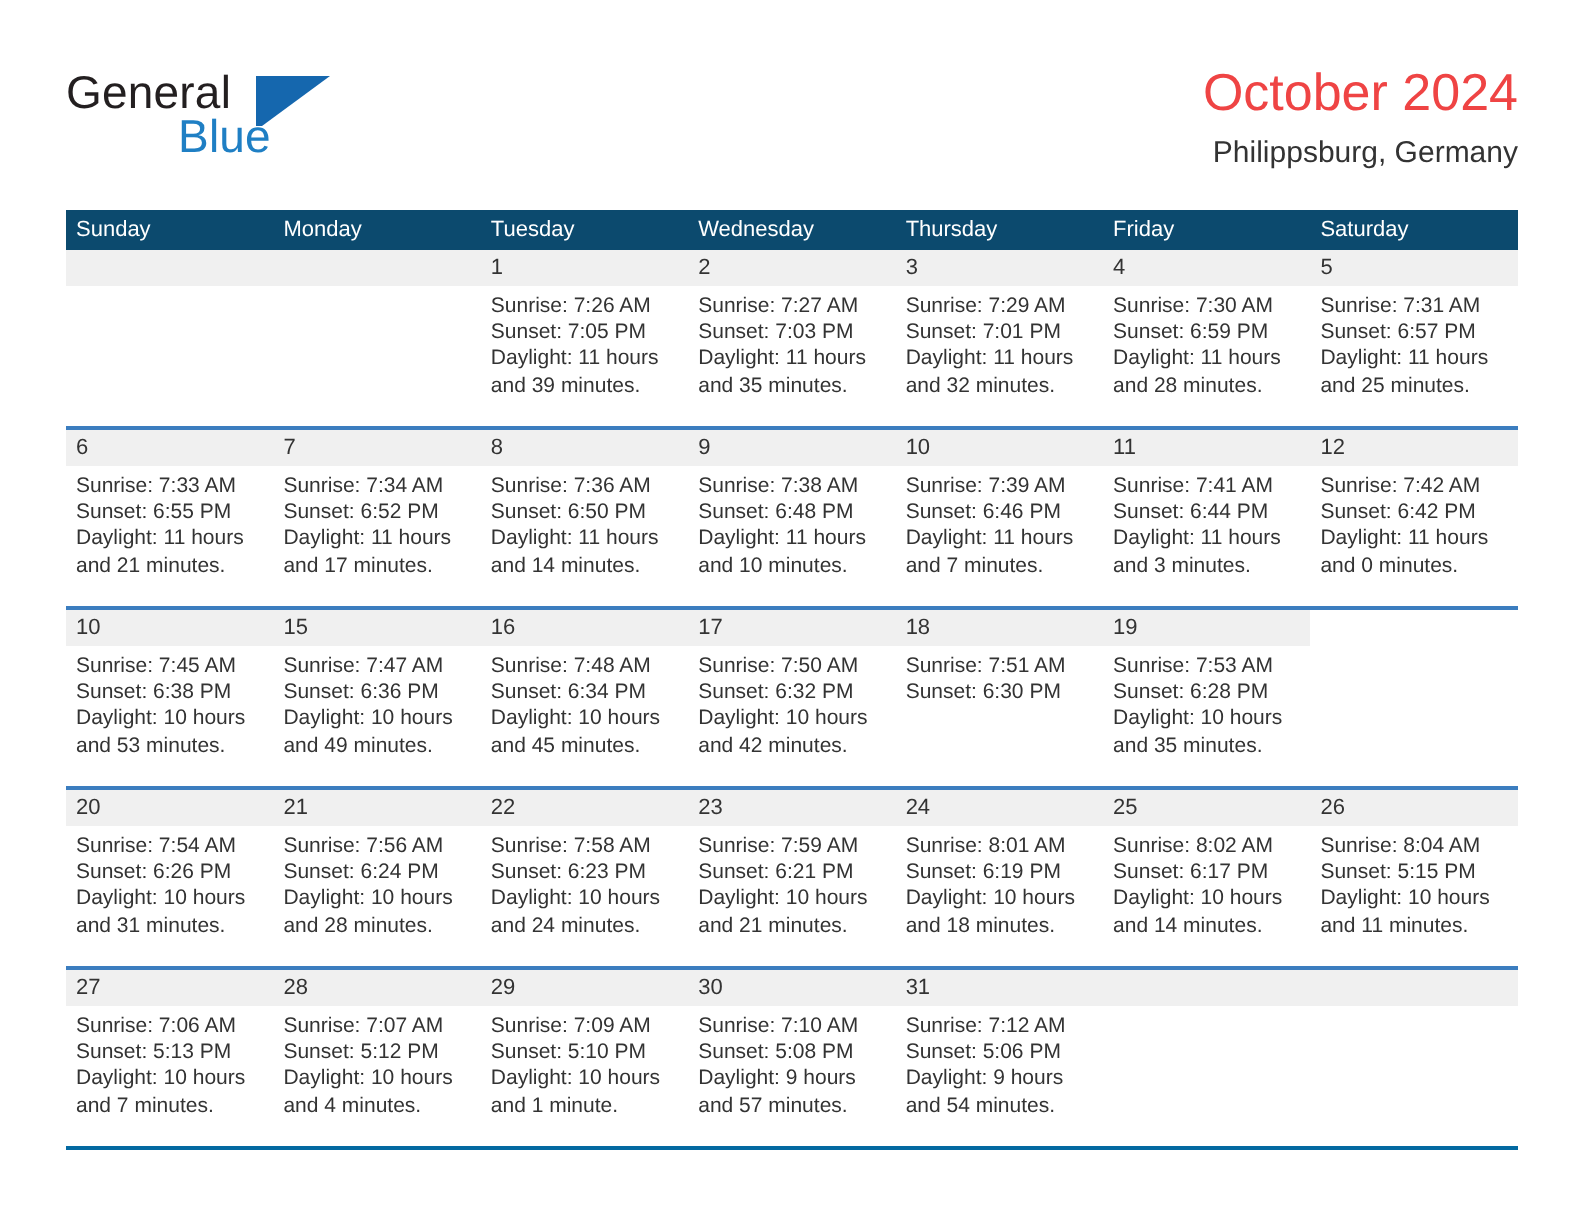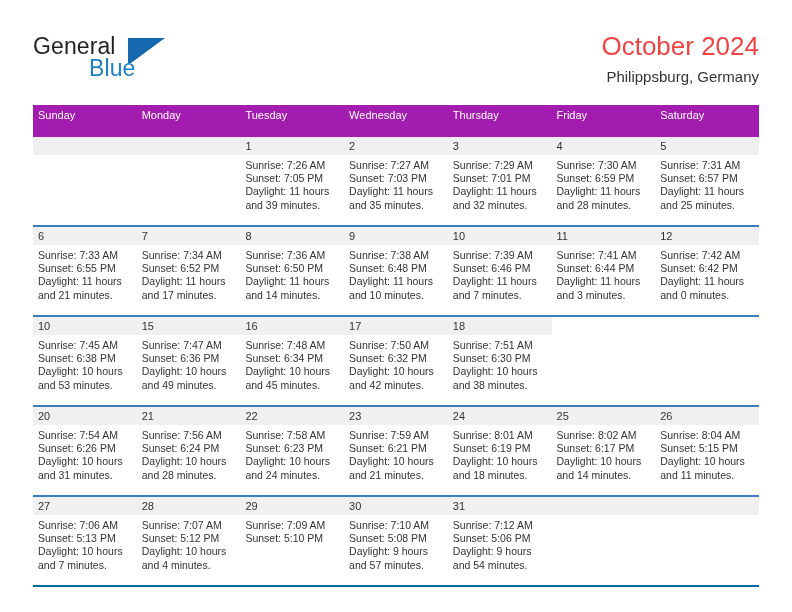--- a/index.html
+++ b/index.html
@@ -99,22 +99,22 @@
   
   .calendar {
     position: absolute;
     left: 33px;
     top: 105px;
     width: 726px;
   }
   .dow-row {
     display: flex;
     width: 726px;
-    height: 32px;
-    background: #a21caf;
+    height: 20px;
+    background: #0c4a6e;
   }
   .dow-cell {
     width: 103.71px;
     box-sizing: border-box;
     padding-left: 5px;
     color: #ffffff;
     font-size: 11px;
     line-height: 20px;
     white-space: nowrap;
     overflow: hidden;
@@ -332,21 +332,28 @@
               <div class="sun-line">Sunrise: 7:50 AM</div>
               <div class="sun-line">Sunset: 6:32 PM</div>
               <div>Daylight: 10 hours and 42 minutes.</div>
             </div>
           </div>
           <div class="day-cell">
             <div class="day-head">18</div>
             <div class="day-body">
               <div class="sun-line">Sunrise: 7:51 AM</div>
               <div class="sun-line">Sunset: 6:30 PM</div>
-              <div>Daylight: 10 hours and 38 minutes.</div>
+            </div>
+          </div>
+          <div class="day-cell">
+            <div class="day-head">19</div>
+            <div class="day-body">
+              <div class="sun-line">Sunrise: 7:53 AM</div>
+              <div class="sun-line">Sunset: 6:28 PM</div>
+              <div>Daylight: 10 hours and 35 minutes.</div>
             </div>
           </div>
         </div>
         <div class="week-row">
           <div class="day-cell">
             <div class="day-head">20</div>
             <div class="day-body">
               <div class="sun-line">Sunrise: 7:54 AM</div>
               <div class="sun-line">Sunset: 6:26 PM</div>
               <div>Daylight: 10 hours and 31 minutes.</div>
@@ -416,20 +423,21 @@
               <div class="sun-line">Sunrise: 7:07 AM</div>
               <div class="sun-line">Sunset: 5:12 PM</div>
               <div>Daylight: 10 hours and 4 minutes.</div>
             </div>
           </div>
           <div class="day-cell">
             <div class="day-head">29</div>
             <div class="day-body">
               <div class="sun-line">Sunrise: 7:09 AM</div>
               <div class="sun-line">Sunset: 5:10 PM</div>
+              <div>Daylight: 10 hours and 1 minute.</div>
             </div>
           </div>
           <div class="day-cell">
             <div class="day-head">30</div>
             <div class="day-body">
               <div class="sun-line">Sunrise: 7:10 AM</div>
               <div class="sun-line">Sunset: 5:08 PM</div>
               <div>Daylight: 9 hours and 57 minutes.</div>
             </div>
           </div>

